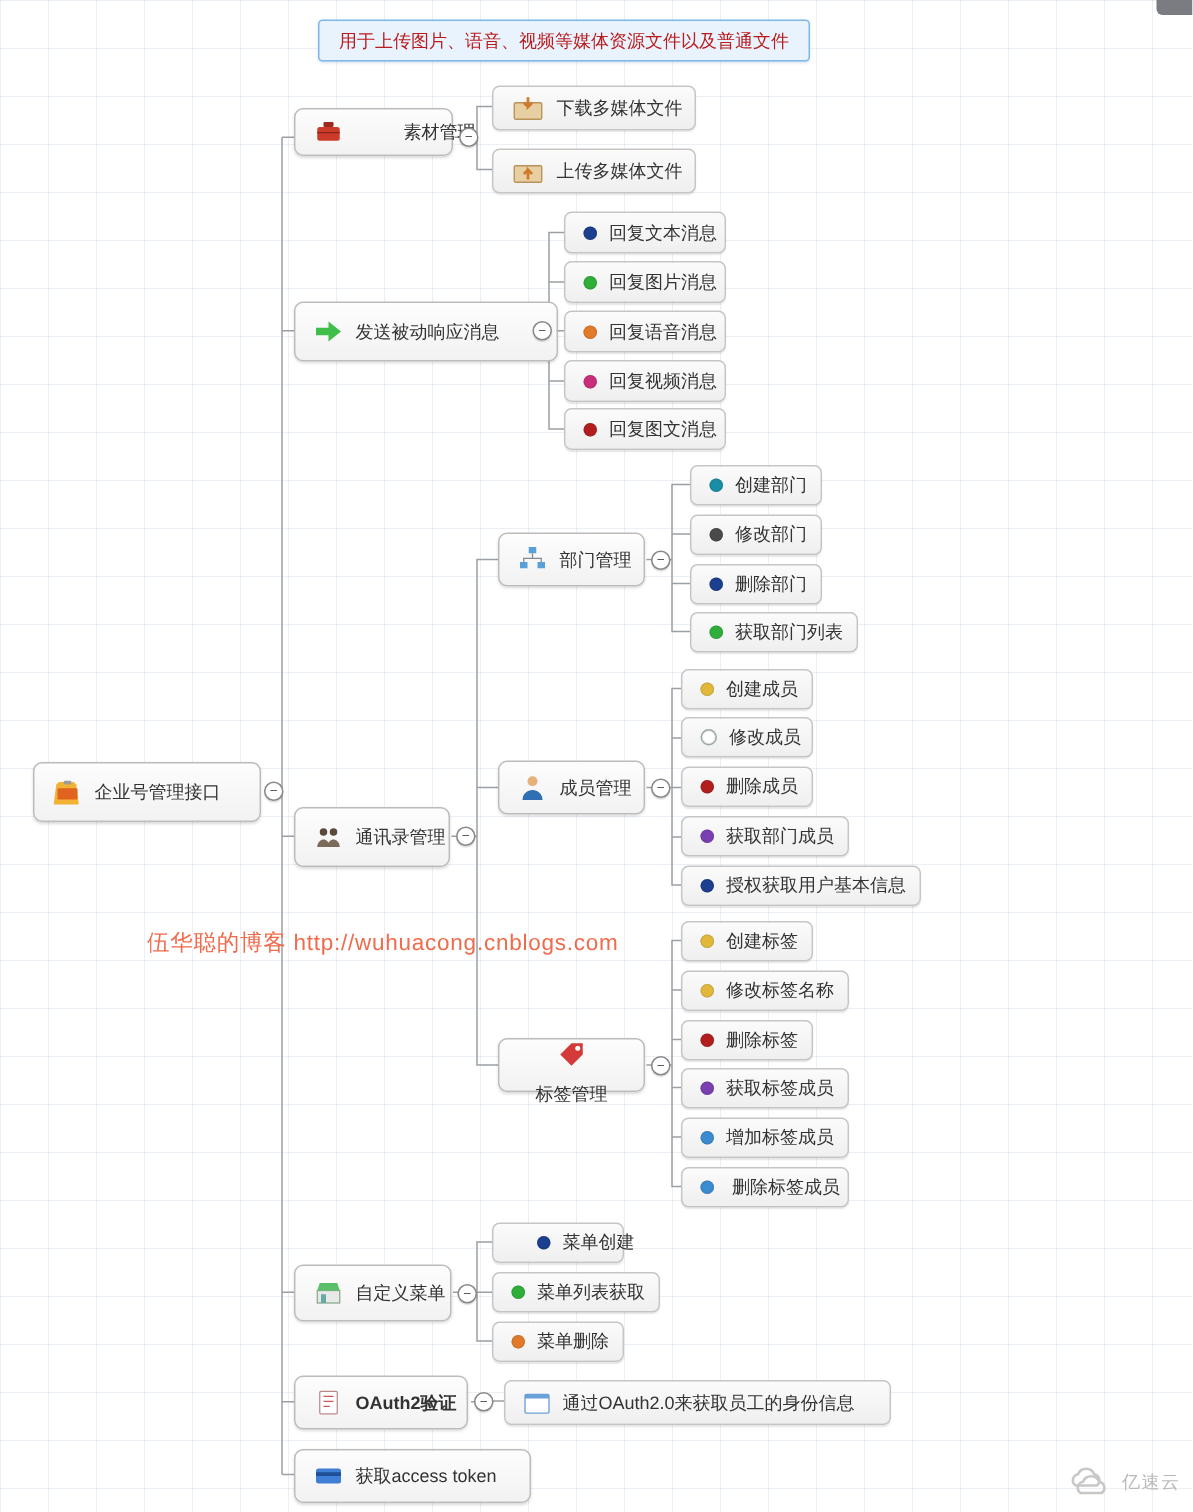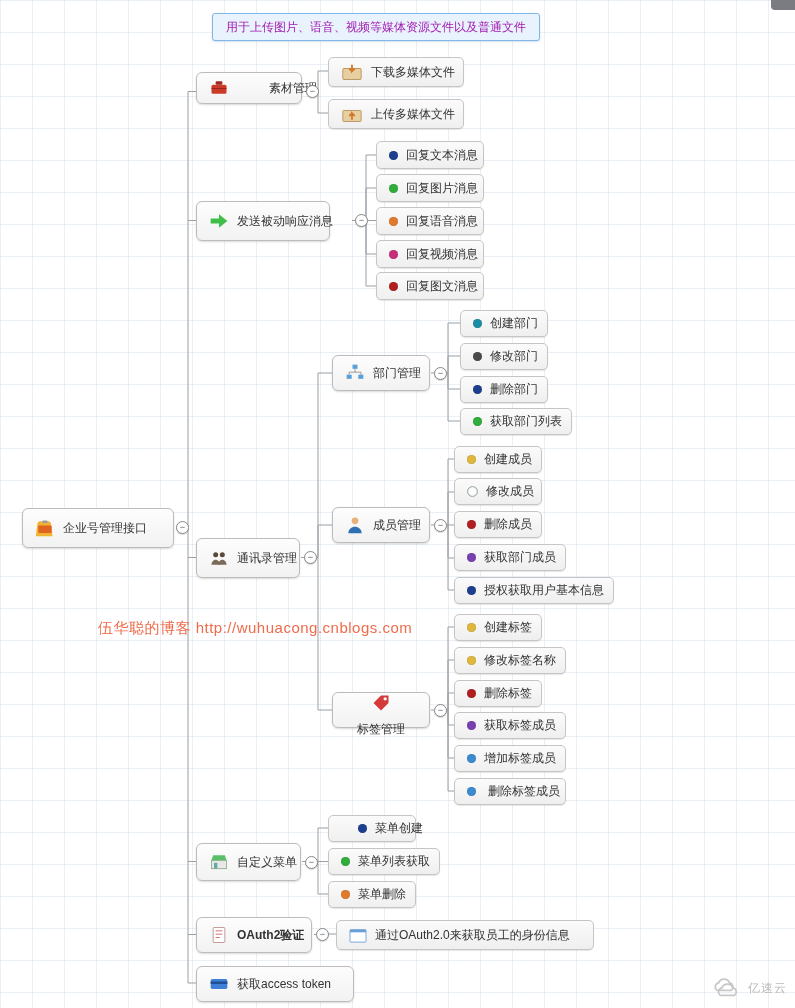--- a/index.html
+++ b/index.html
@@ -67,21 +67,21 @@
     box-shadow: 0 1px 1px rgba(0,0,0,0.15);
   }
   .toggle::before { content: "−"; }
   .topbox {
     position: absolute;
     left: 212px; top: 13px;
     width: 326px; height: 26px;
     border: 1px solid #7fb7e8;
     border-radius: 3px;
     background: #e9f3fe;
-    color: #a21caf;
+    color: #b91c1c;
     display: flex; align-items: center; justify-content: center;
     font-size: 12px;
     box-shadow: 0 1px 2px rgba(120,160,200,0.3);
   }
   .watermark-text {
     position: absolute;
     left: 98px; top: 619px;
     color: #ef6b4b;
     font-size: 15px;
     letter-spacing: 0.5px;
@@ -180,21 +180,21 @@
 <div class="leaf" style="left:328px; top:99px; width:136px; height:30px;">
   <span class="fileicon">
     <svg viewBox="0 0 24 20">
         <rect x="2" y="6" width="20" height="12" rx="1" fill="#e8cfa2" stroke="#b7935a"></rect>
         <path d="M12 16V9l3 3m-3-3l-3 3" stroke="#cf7a2a" stroke-width="2" fill="none"></path>
       </svg>
   </span>
   <span>上传多媒体文件</span>
 </div>
 
-<div class="node" style="left:196px; top:201px; width:134px; height:40px;align-items:center;">
+<div class="node" style="left:196px; top:201px; width:176px; height:40px;align-items:center;">
   <span class="icon">
     <svg viewBox="0 0 24 24">
         <path fill="#3fbf49" d="M2 9h10V4l10 8-10 8v-5H2z"></path>
       </svg>
   </span>
   <span>发送被动响应消息</span>
 </div>
 <div class="toggle" style="left:355px; top:214px;"></div>
 
 <div class="leaf" style="left:376px; top:141px; width:108px; height:28px;">

